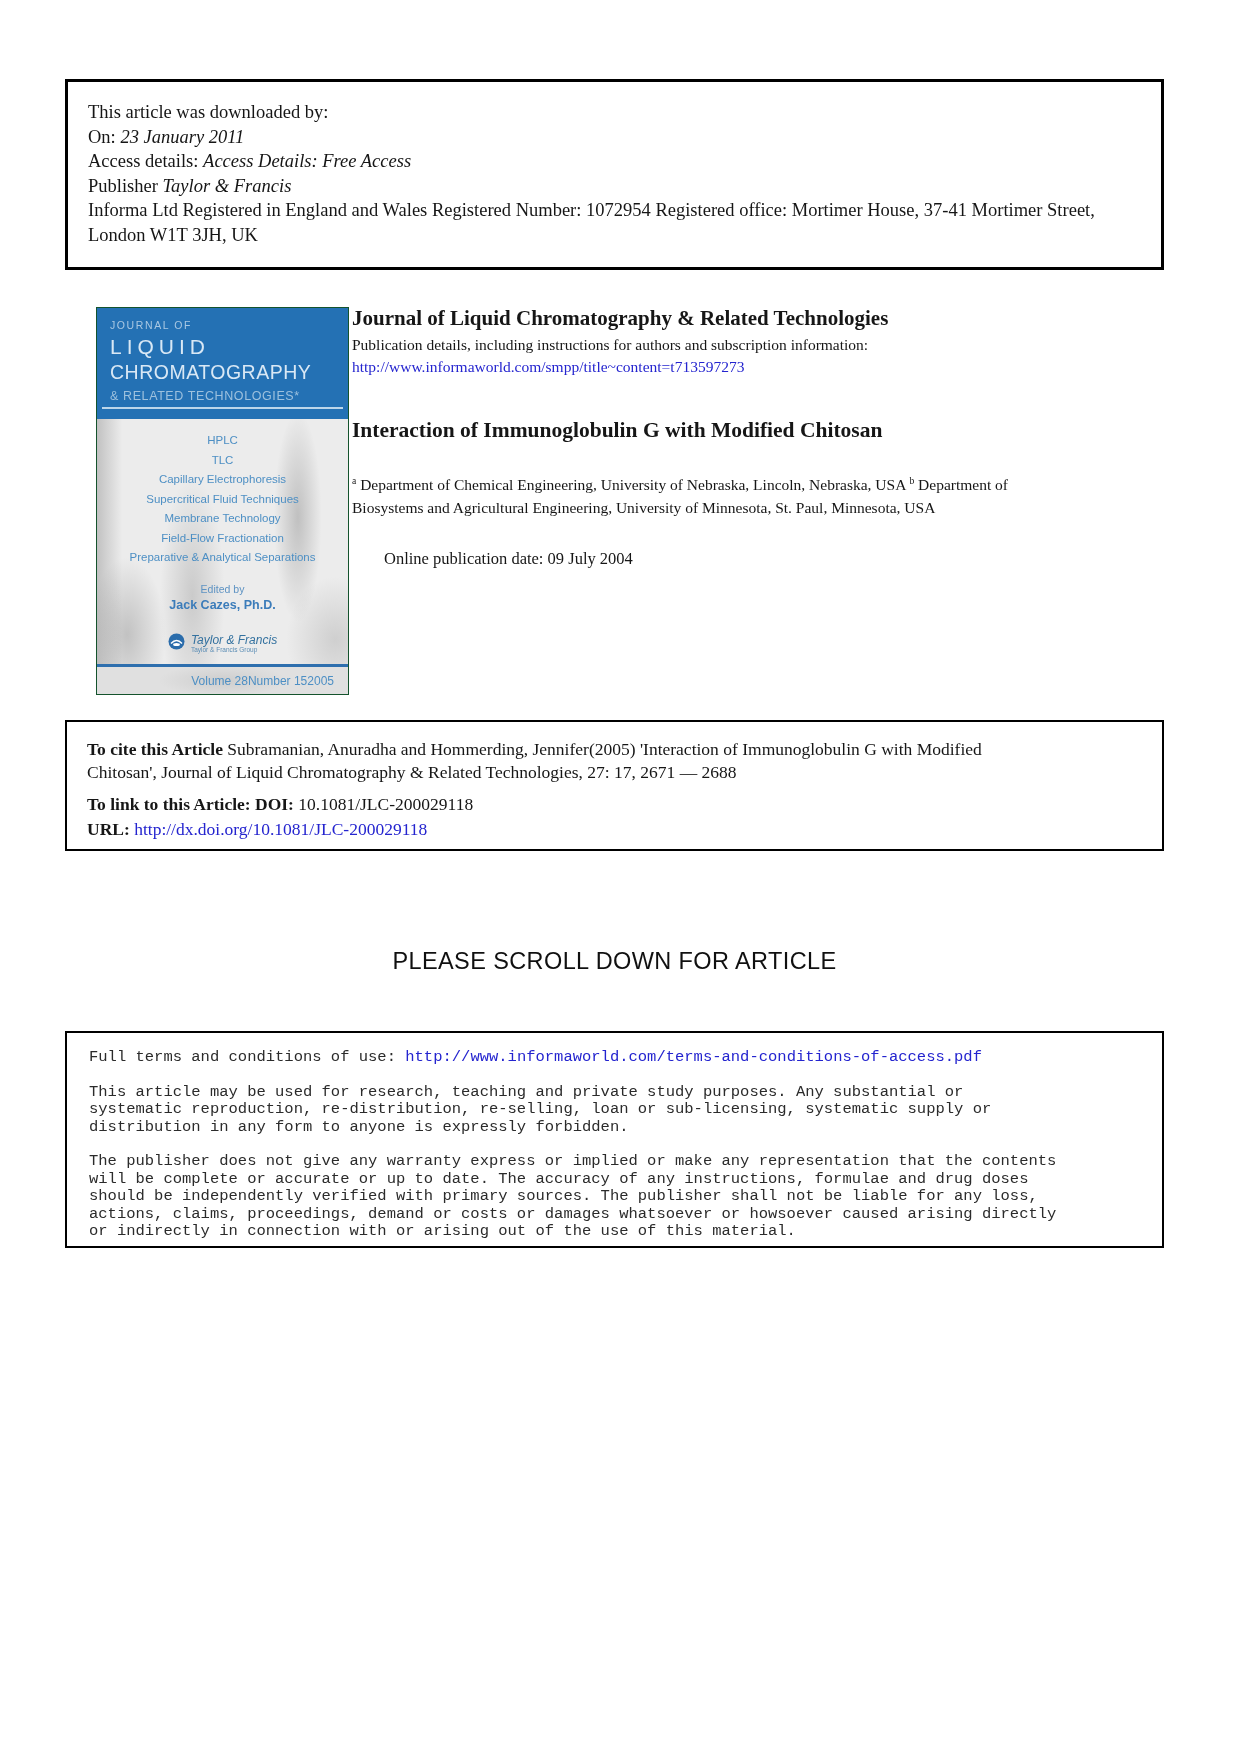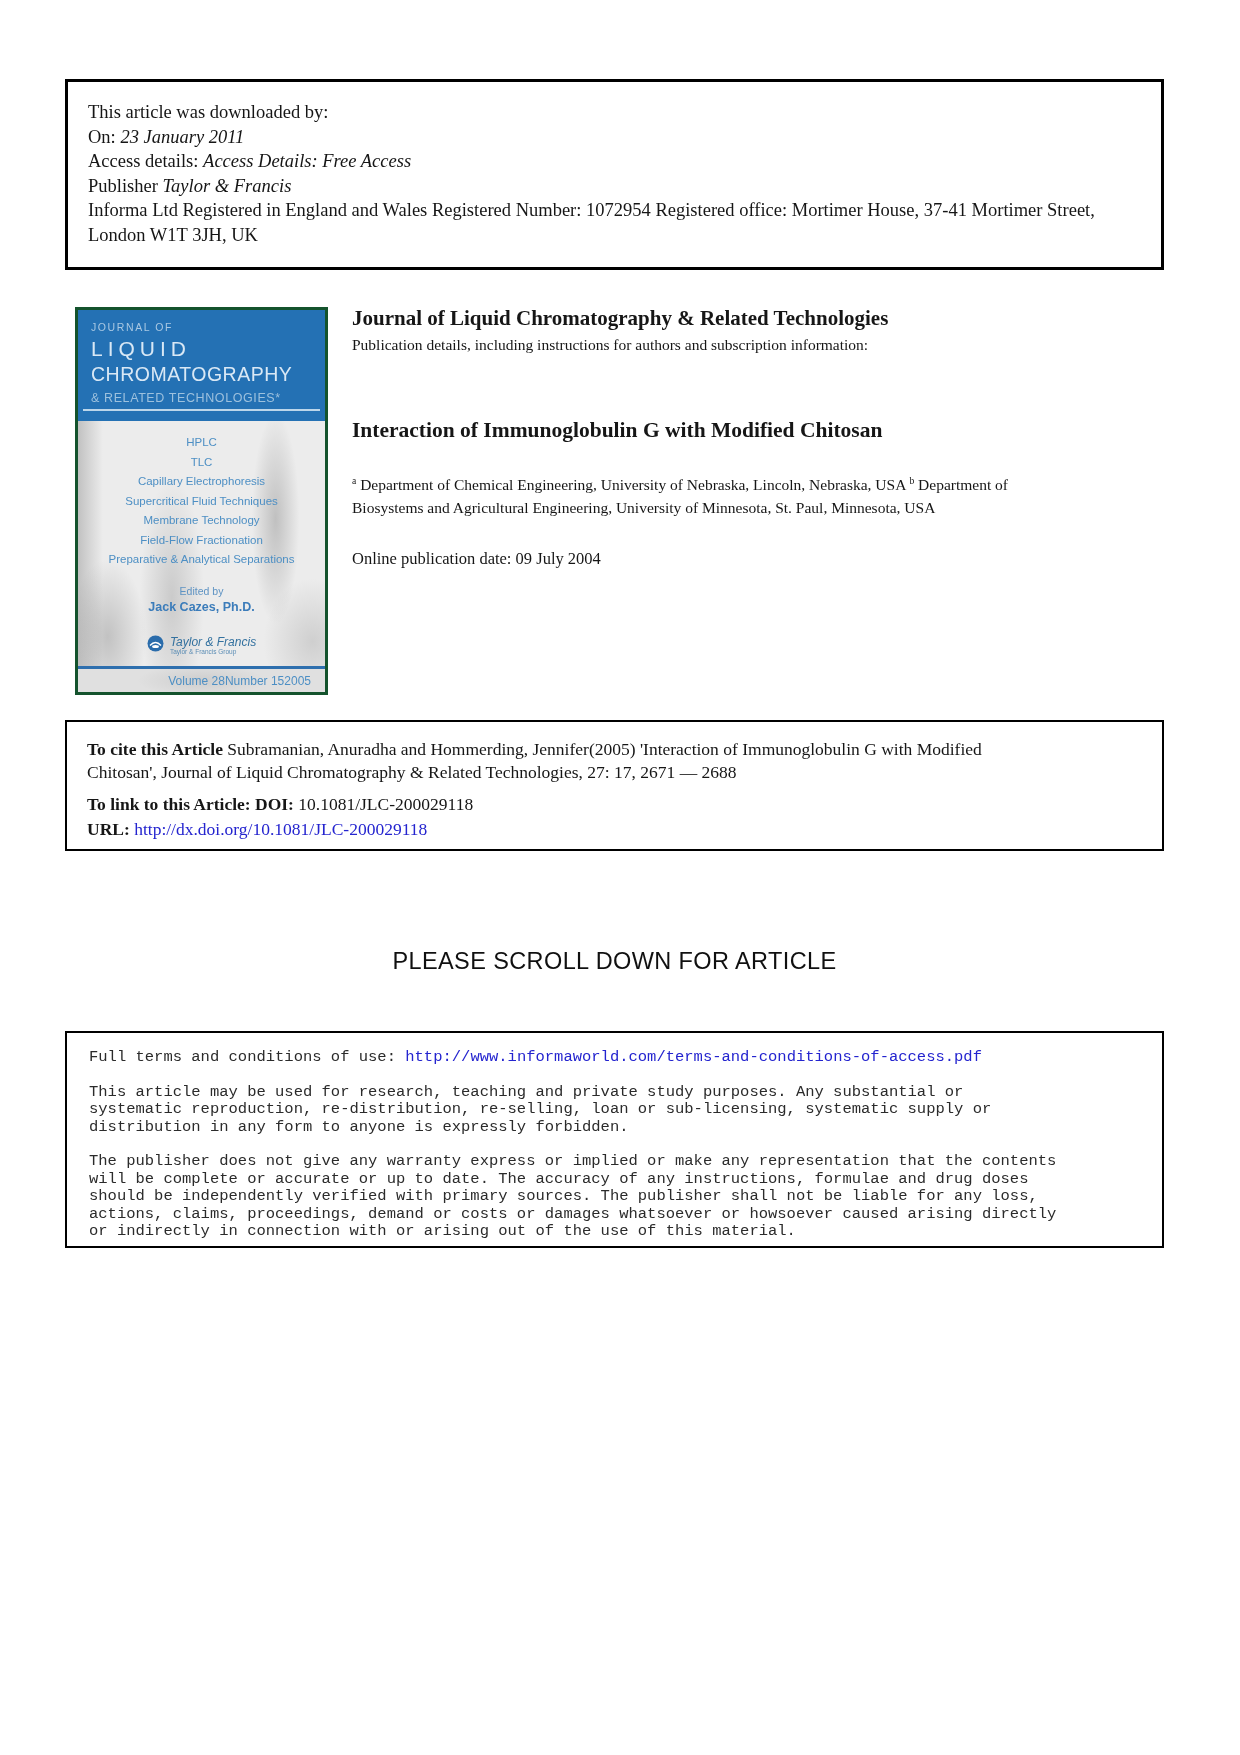--- a/index.html
+++ b/index.html
@@ -8,21 +8,21 @@
     position:relative; width:1240px; height:1755px; background:#ffffff;
     font-family:"Liberation Serif", serif; color:#161616; overflow:hidden;text-decoration:underline;
   }
   .box { position:absolute; left:65px; width:1099px; border:2px solid #000; background:#fff; }
 
   
   .top-box { top:79px; height:191px; padding:18px 55px 0 20px; font-size:18.5px; line-height:24.6px; border-width:3px; }
   .it { font-style:italic; }
 
   
-  .cover { position:absolute; left:75px; top:307px; width:253px; height:388px; border:3px solid #14532d; background:#ececec; }
+  .cover { position:absolute; left:96px; top:307px; width:253px; height:388px; border:1px solid #14532d; background:#ececec; }
   .cover-header { position:absolute; top:0; left:0; right:0; height:111px; background:#2471b4; padding:11px 12px 0 13px; font-family:"Liberation Sans", sans-serif; }
   .mast0 { font-size:10.5px; letter-spacing:1.6px; color:#a9c8e3; }
   .mast1 { font-size:21px; letter-spacing:5px; color:#d9e8f5; margin-top:4px; }
   .mast2 { font-size:19.5px; letter-spacing:0.5px; color:#d9e8f5; margin-top:2px; }
   .mast3 { font-size:12.5px; letter-spacing:0.6px; color:#9dc1de; margin-top:5px; }
   .cover-divider { position:absolute; top:99px; left:5px; right:5px; height:2px; background:#bcd6ea; }
   .cover-body {
     position:absolute; top:111px; left:0; right:0; height:245px;
     background-color:#ececec;
     background-image:
@@ -50,21 +50,21 @@
   }
 
   
   .jr { position:absolute; left:352px; width:700px; }
   .journal-title { top:306px; font-size:21px; font-weight:bold; }
   .pub-details { top:336px; font-size:15.5px; }
   .journal-url { top:358px; font-size:15.5px; }
   .article-title { top:418px; font-size:21.5px; font-weight:bold; }
   .authors { top:449px; font-size:16.5px; }
   .affils { top:474px; font-size:15.5px; line-height:22.5px; max-width:695px; }
-  .online-date { top:549px; font-size:16.5px; }
+  .online-date { top:549px; font-size:16.5px;margin-left:32px; }
   sup { font-size:62%; line-height:0; vertical-align:super; }
   a.link { color:#2424cf; text-decoration:none; cursor:pointer; }
 
   
   .cite-box { top:720px; height:131px; padding:16px 20px 0; font-size:17.5px; line-height:23px; }
   .cite-para { max-width:958px; }
   .b { font-weight:bold; }
   .doi-line { margin-top:9px; }
   .url-line { margin-top:2px; }
 
@@ -127,20 +127,21 @@
     <div class="cover-blueline"></div>
     <div class="cover-footer">
       <span>Volume 28</span>
       <span>Number 15</span>
       <span>2005</span>
     </div>
   </div>
 
   <div class="jr journal-title">Journal of Liquid Chromatography &amp; Related Technologies</div>
   <div class="jr pub-details">Publication details, including instructions for authors and subscription information:</div>
+  <div class="jr journal-url"><a class="link">http://www.informaworld.com/smpp/title~content=t713597273</a></div>
 
   <div class="jr article-title">Interaction of Immunoglobulin G with Modified Chitosan</div>
   <div class="jr affils"><sup>a</sup><span> Department of Chemical Engineering, University of Nebraska, Lincoln, Nebraska, USA </span><sup>b</sup><span> Department of Biosystems and Agricultural Engineering, University of Minnesota, St. Paul, Minnesota, USA</span></div>
   <div class="jr online-date">Online publication date: 09 July 2004</div>
 
   <div class="box cite-box">
     <div class="cite-para"><span class="b">To cite this Article</span><span> Subramanian, Anuradha and Hommerding, Jennifer(2005) 'Interaction of Immunoglobulin G with Modified Chitosan', Journal of Liquid Chromatography &amp; Related Technologies, 27: 17, 2671 — 2688</span></div>
     <div class="doi-line"><span class="b">To link to this Article: DOI: </span><span>10.1081/JLC-200029118</span></div>
     <div class="url-line"><span class="b">URL: </span><a class="link">http://dx.doi.org/10.1081/JLC-200029118</a></div>
   </div>

